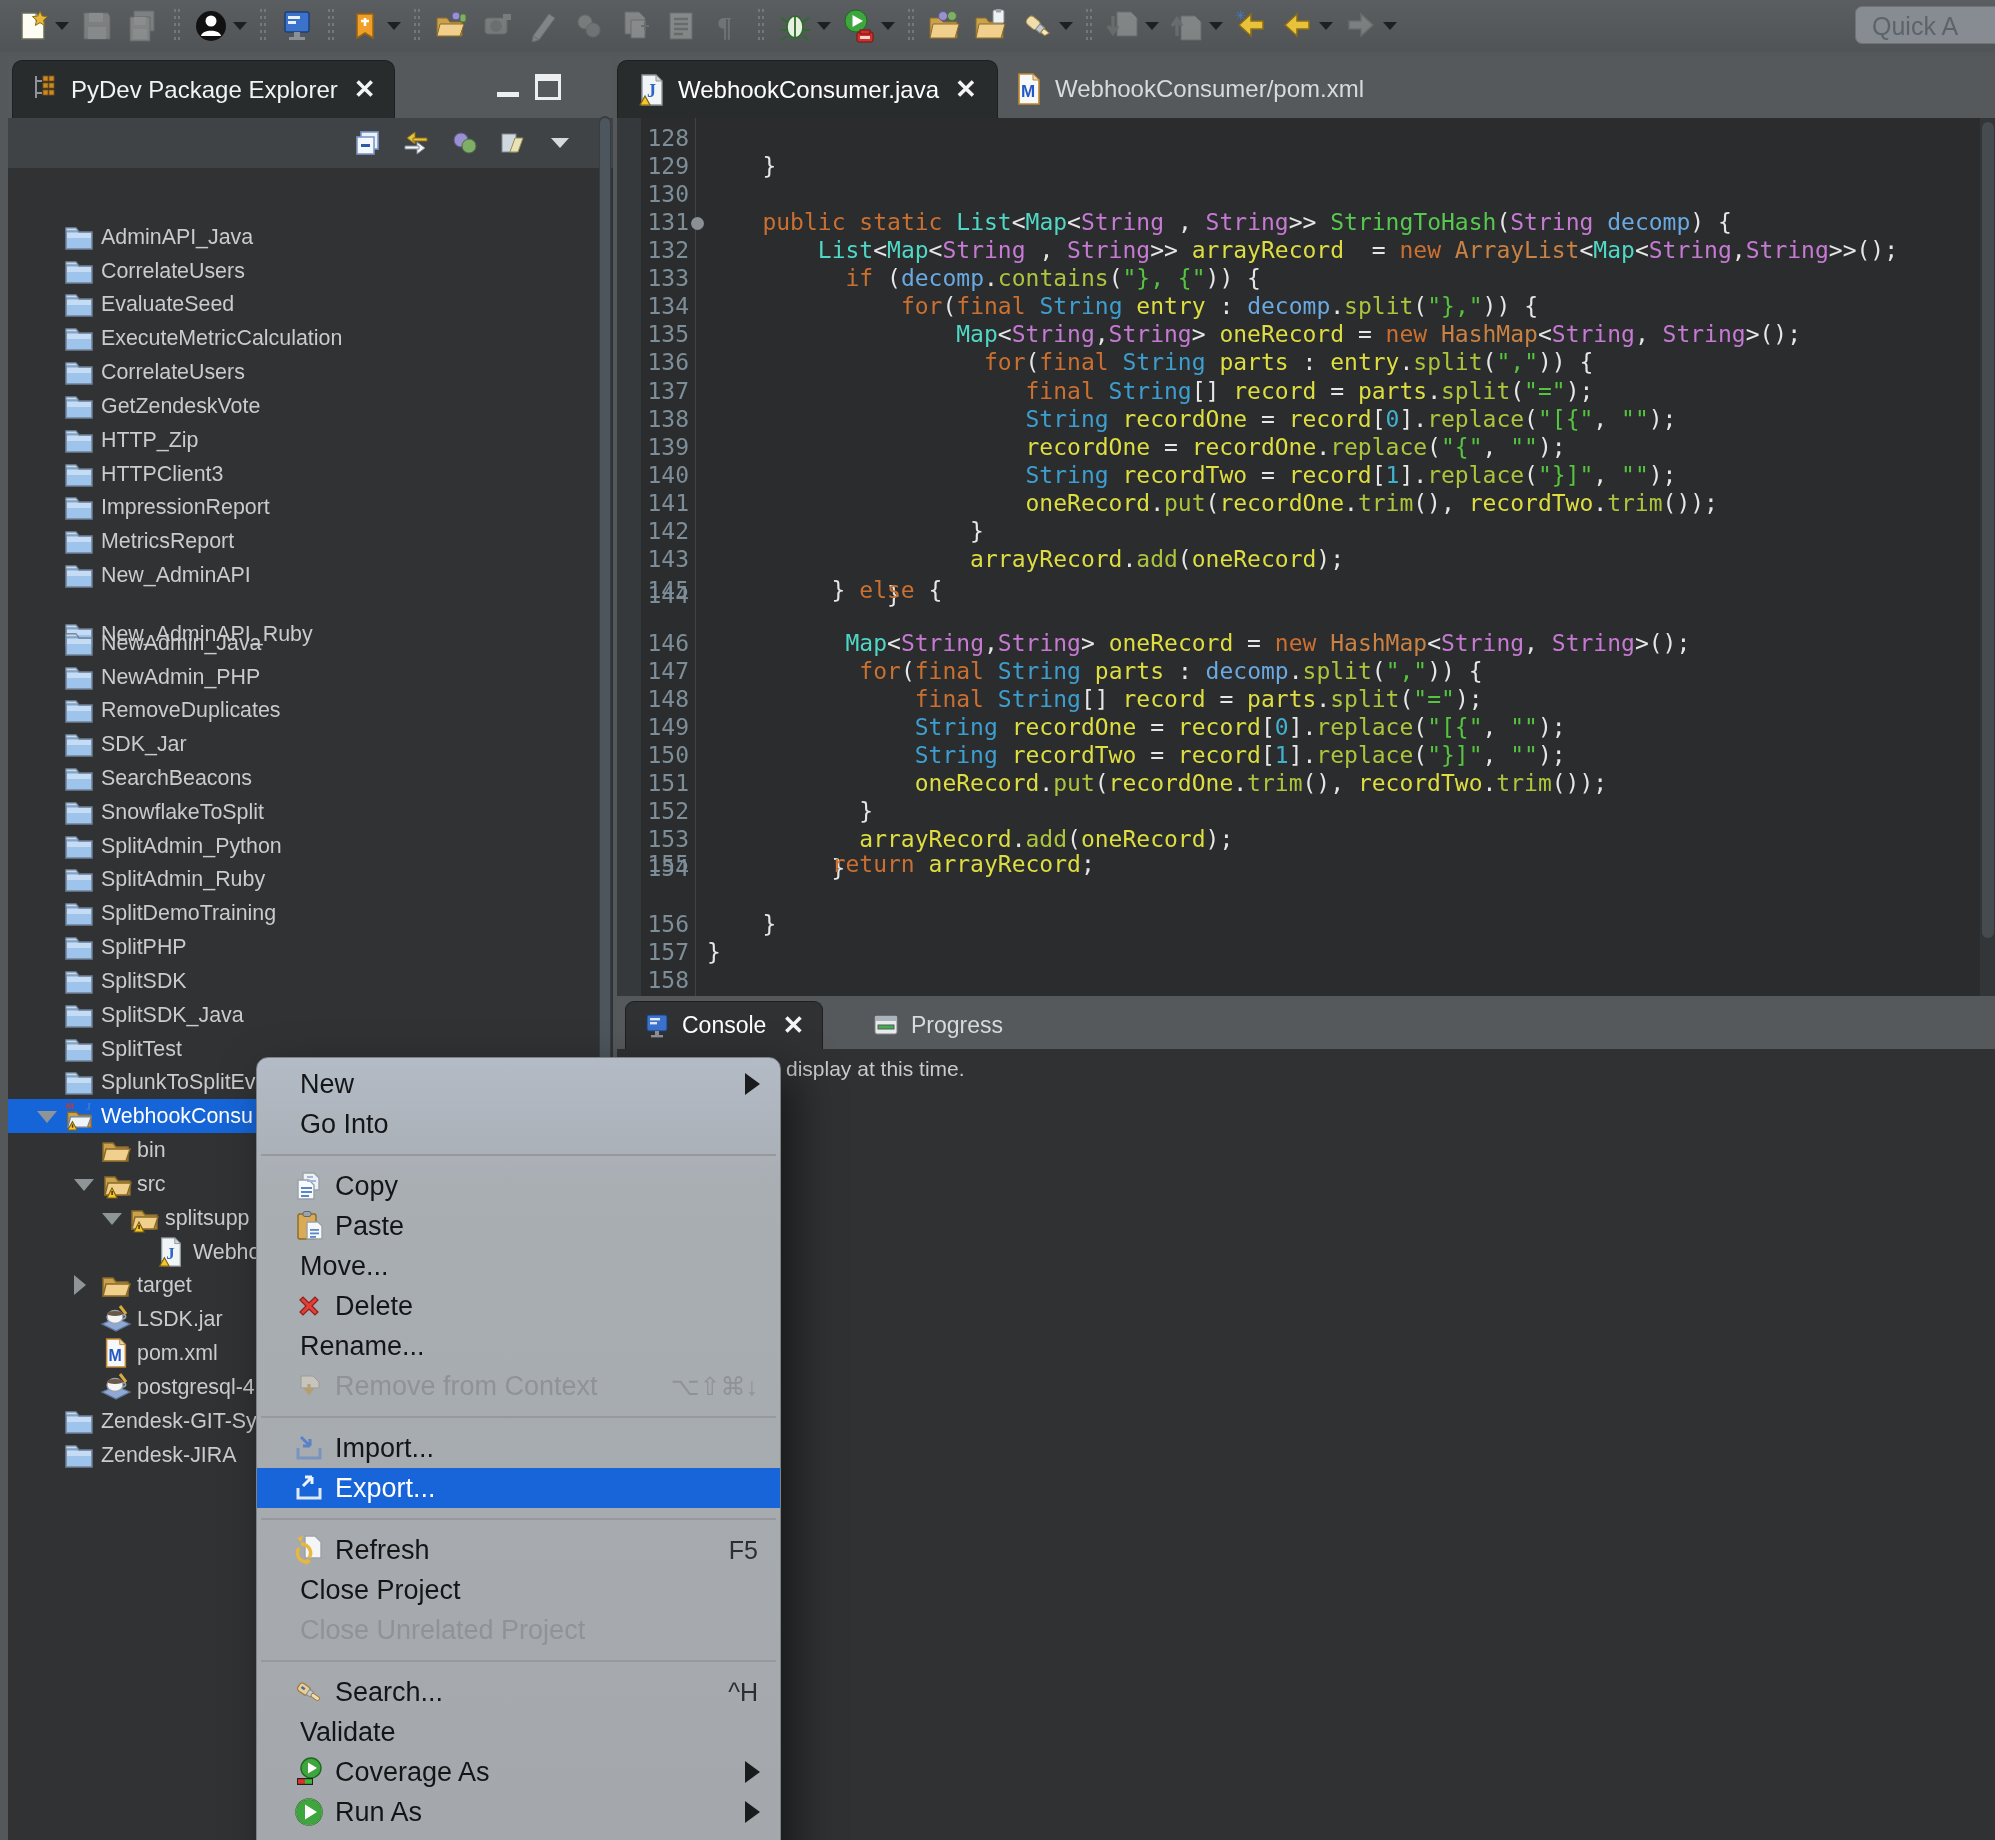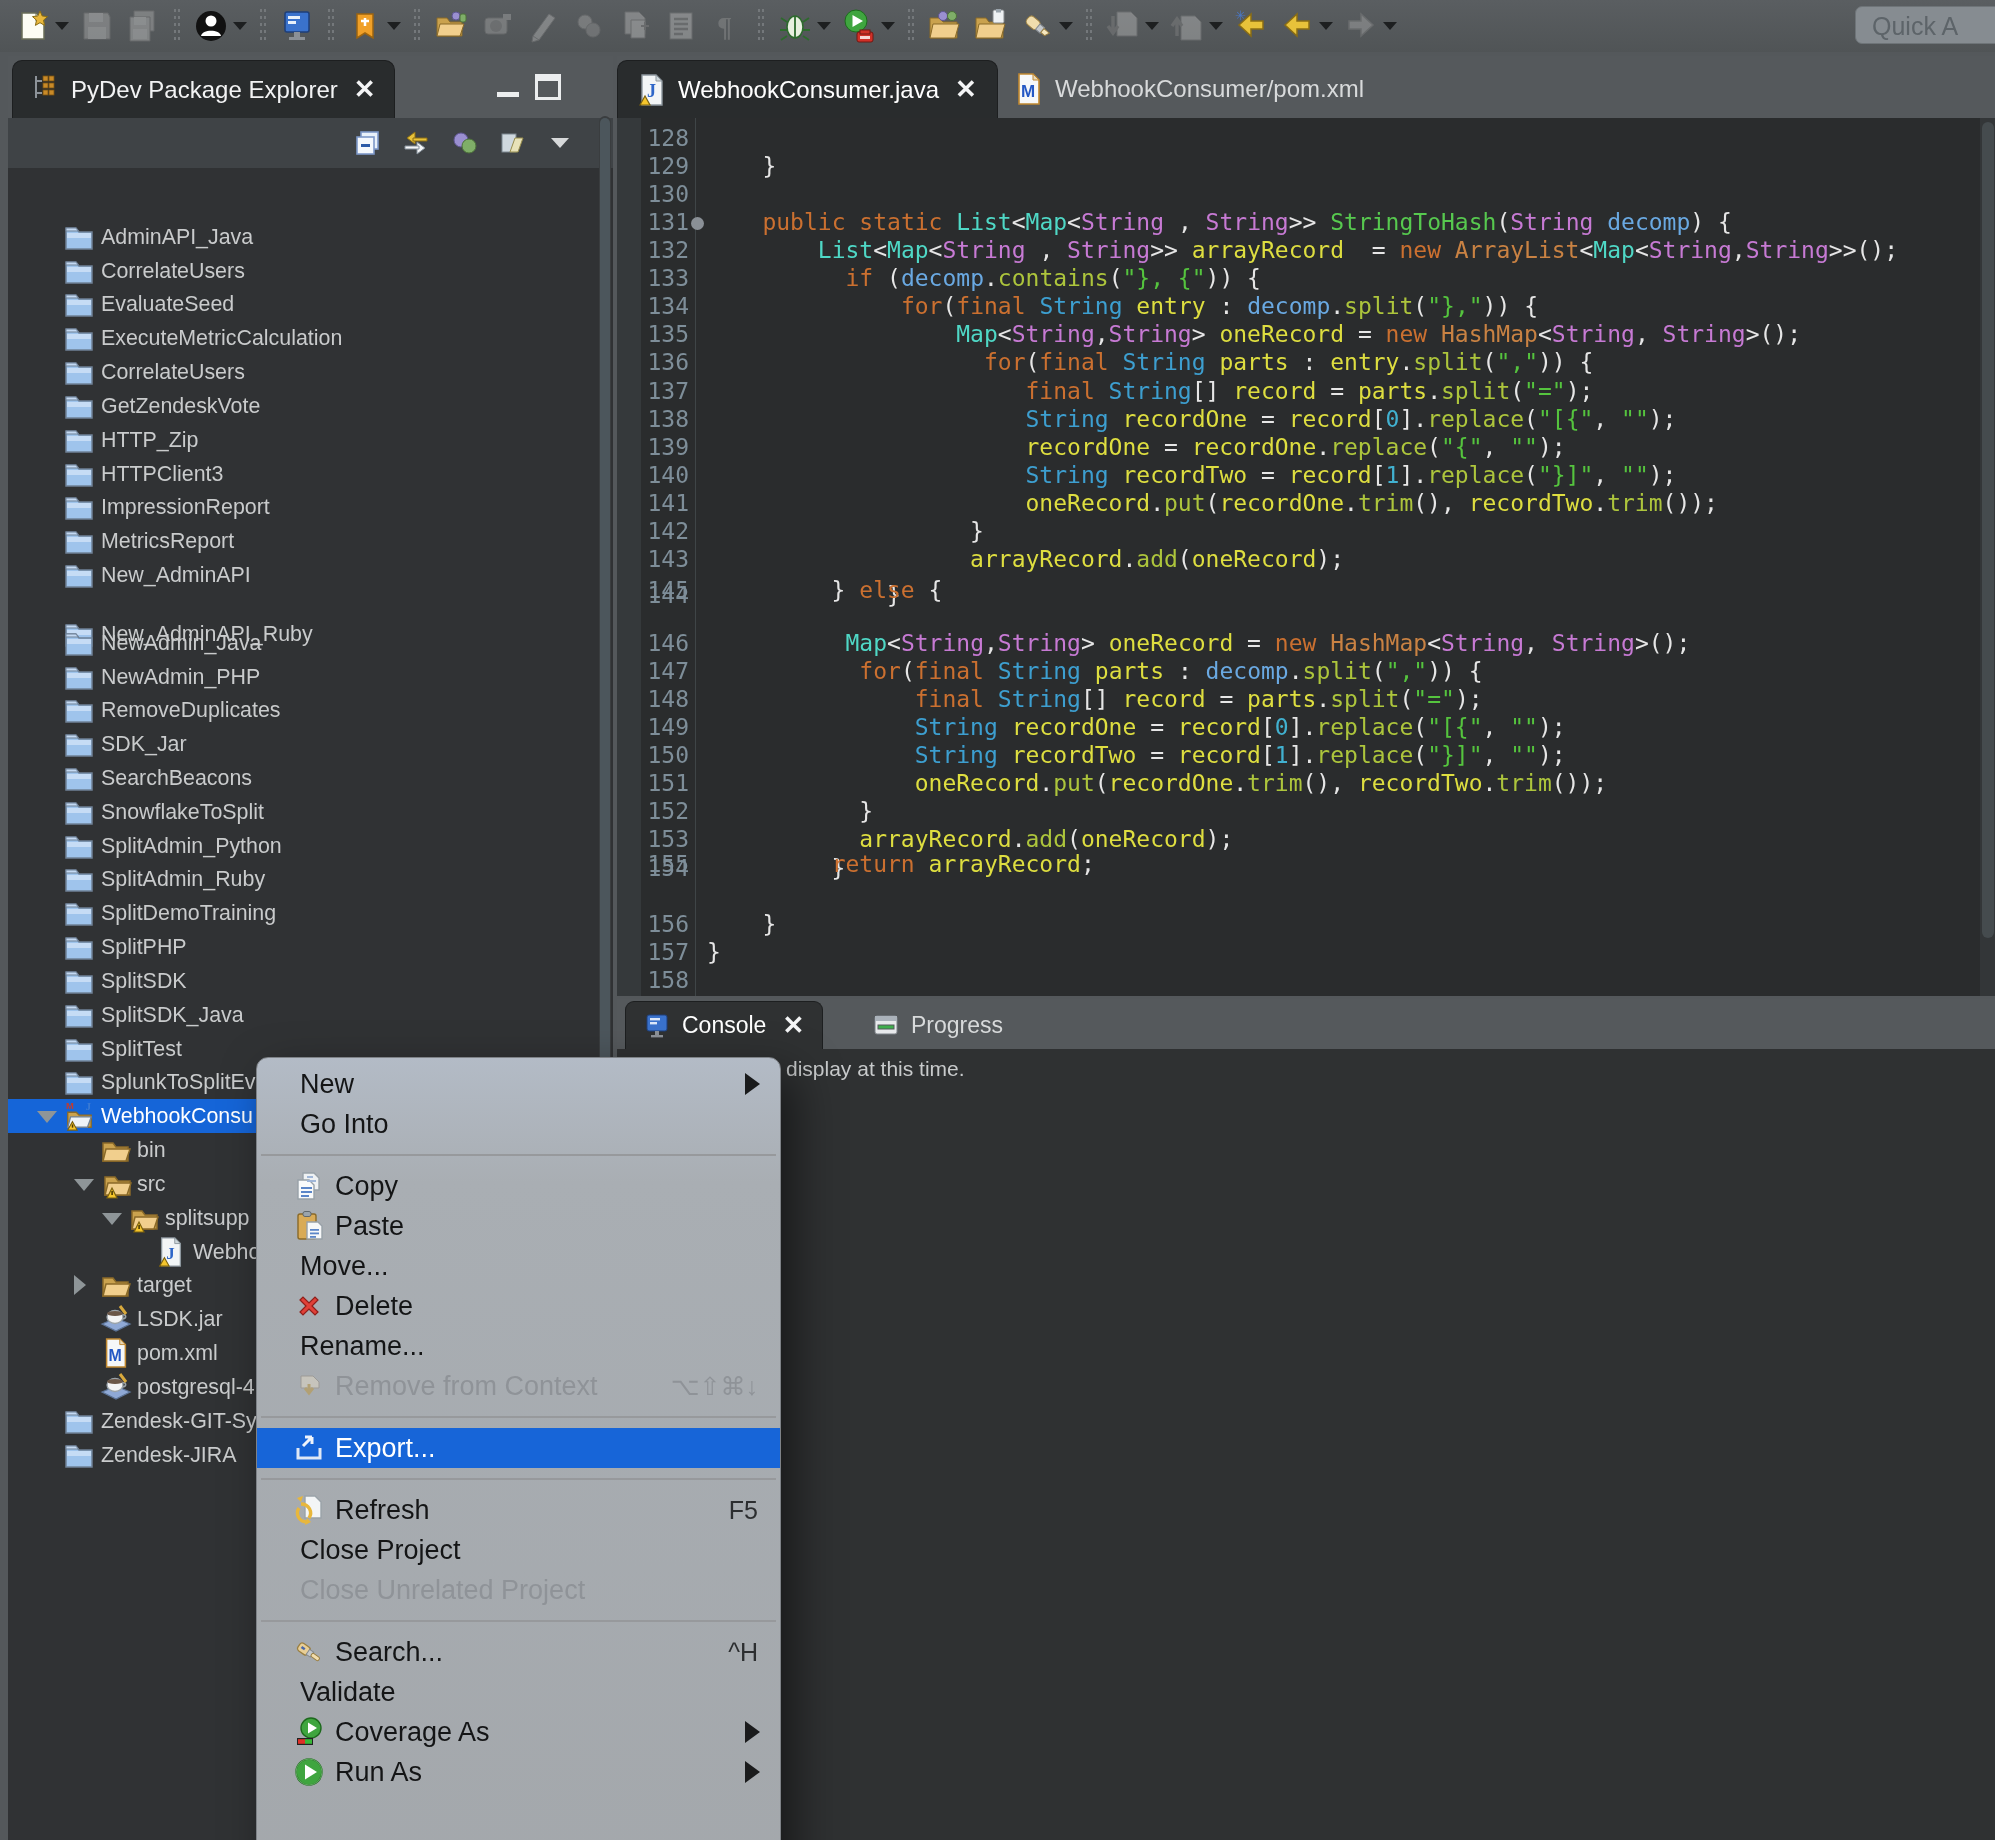--- a/index.html
+++ b/index.html
@@ -790,20 +790,28 @@
       <span class="menu-icon"><svg viewBox="0 0 32 32" opacity=".65">
           <path d="M8 6h12l6 6v6H8z" fill="#d8d2c2" stroke="#97928a"></path>
           <path d="M16 14v8M12 18l4 5 4-5" stroke="#b89b55" stroke-width="3" fill="none"></path>
         </svg></span>
       <span>Remove from Context</span>
       <span class="mi-shortcut">⌥⇧⌘↓</span>
     </div>
     <div class="menu-sep">
       <div></div>
     </div>
+    <div class="menu-item">
+      <span style="width:36px;flex:none"></span>
+      <span class="menu-icon"><svg viewBox="0 0 32 32">
+          <path d="M5 16v10h22V16" fill="none" stroke="#7b94bd" stroke-width="3"></path>
+          <path d="M8 5l9 9M17 14v-7M17 14h-7" stroke="#5b82c8" stroke-width="3" fill="none"></path>
+        </svg></span>
+      <span>Import...</span>
+    </div>
     <div class="menu-item highlighted">
       <span style="width:36px;flex:none"></span>
       <span class="menu-icon"><svg viewBox="0 0 32 32">
           <path d="M5 16v10h22V16" fill="none" stroke="#dfe8f5" stroke-width="3"></path>
           <path d="M10 14l9-9M19 5v7M19 5h-7" stroke="#eef3fb" stroke-width="3" fill="none"></path>
         </svg></span>
       <span>Export...</span>
     </div>
     <div class="menu-sep">
       <div></div>

